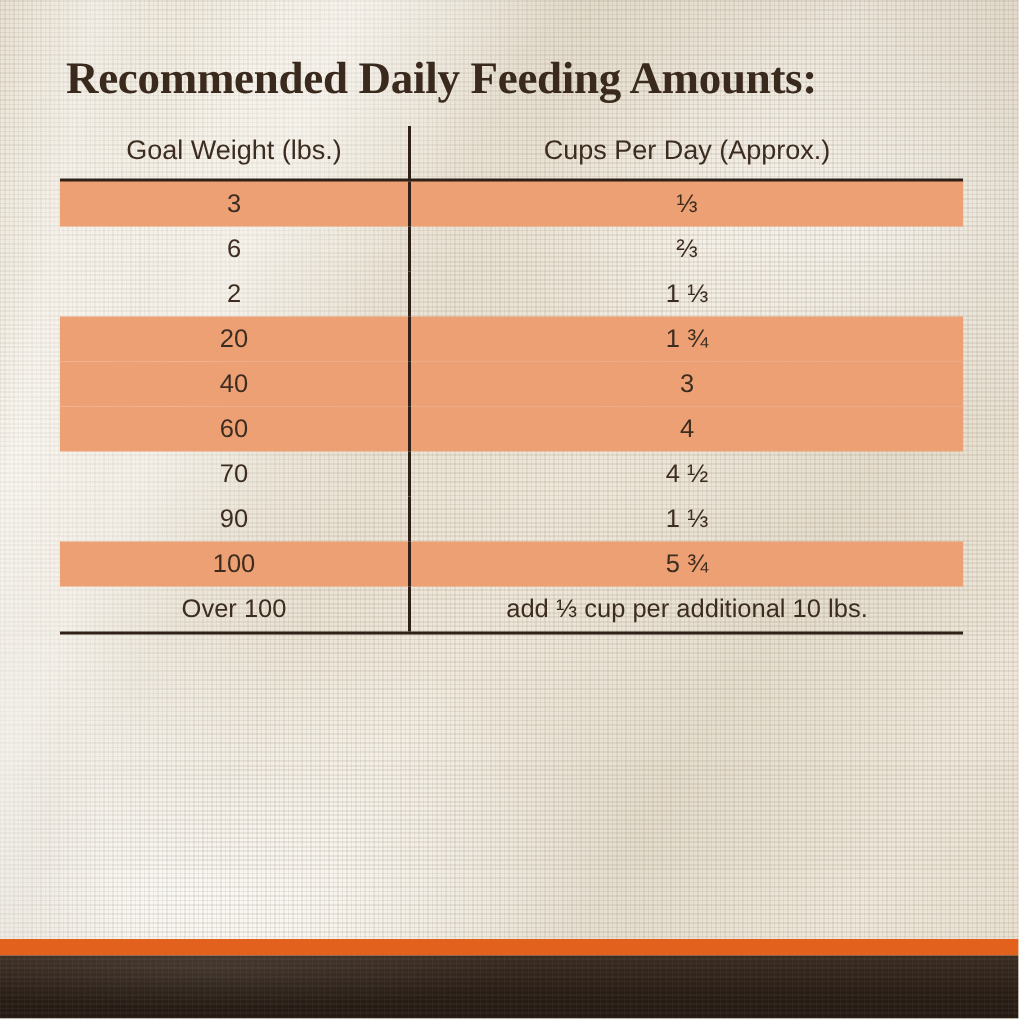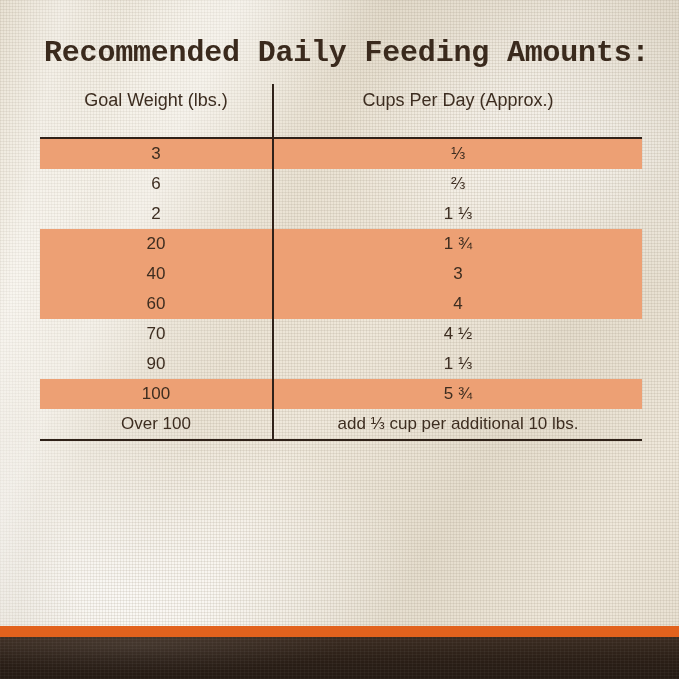--- a/index.html
+++ b/index.html
@@ -51,41 +51,41 @@
     z-index: 2;
   }
 
   #content {
     position: relative;
     z-index: 3;
     padding: 26px 40px 0 40px;
   }
 
   .title {
-    font-family: Liberation Mono, monospace;
+    font-family: Liberation Serif, serif;
     font-weight: bold;
     font-size: 30px;
     color: #3a2a1d;
     letter-spacing: -0.2px;
     margin: 10px 0 14px 4px;
     white-space: nowrap;
   }
 
   table.feeding {
     width: 600px;
     border-collapse: collapse;
     table-layout: fixed;
   }
 
   table.feeding th {
     font-family: "Liberation Sans", sans-serif;
     font-weight: normal;
     font-size: 18px;
     color: #3d2d20;
-    padding: 6px 0 26px 0;
+    padding: 6px 0 8px 0;
     background: transparent;
   }
   thead tr {
     border-bottom: 2px solid #2f2118;
   }
 
   table.feeding td {
     font-size: 17px;
     color: #3d2d20;
     text-align: center;

